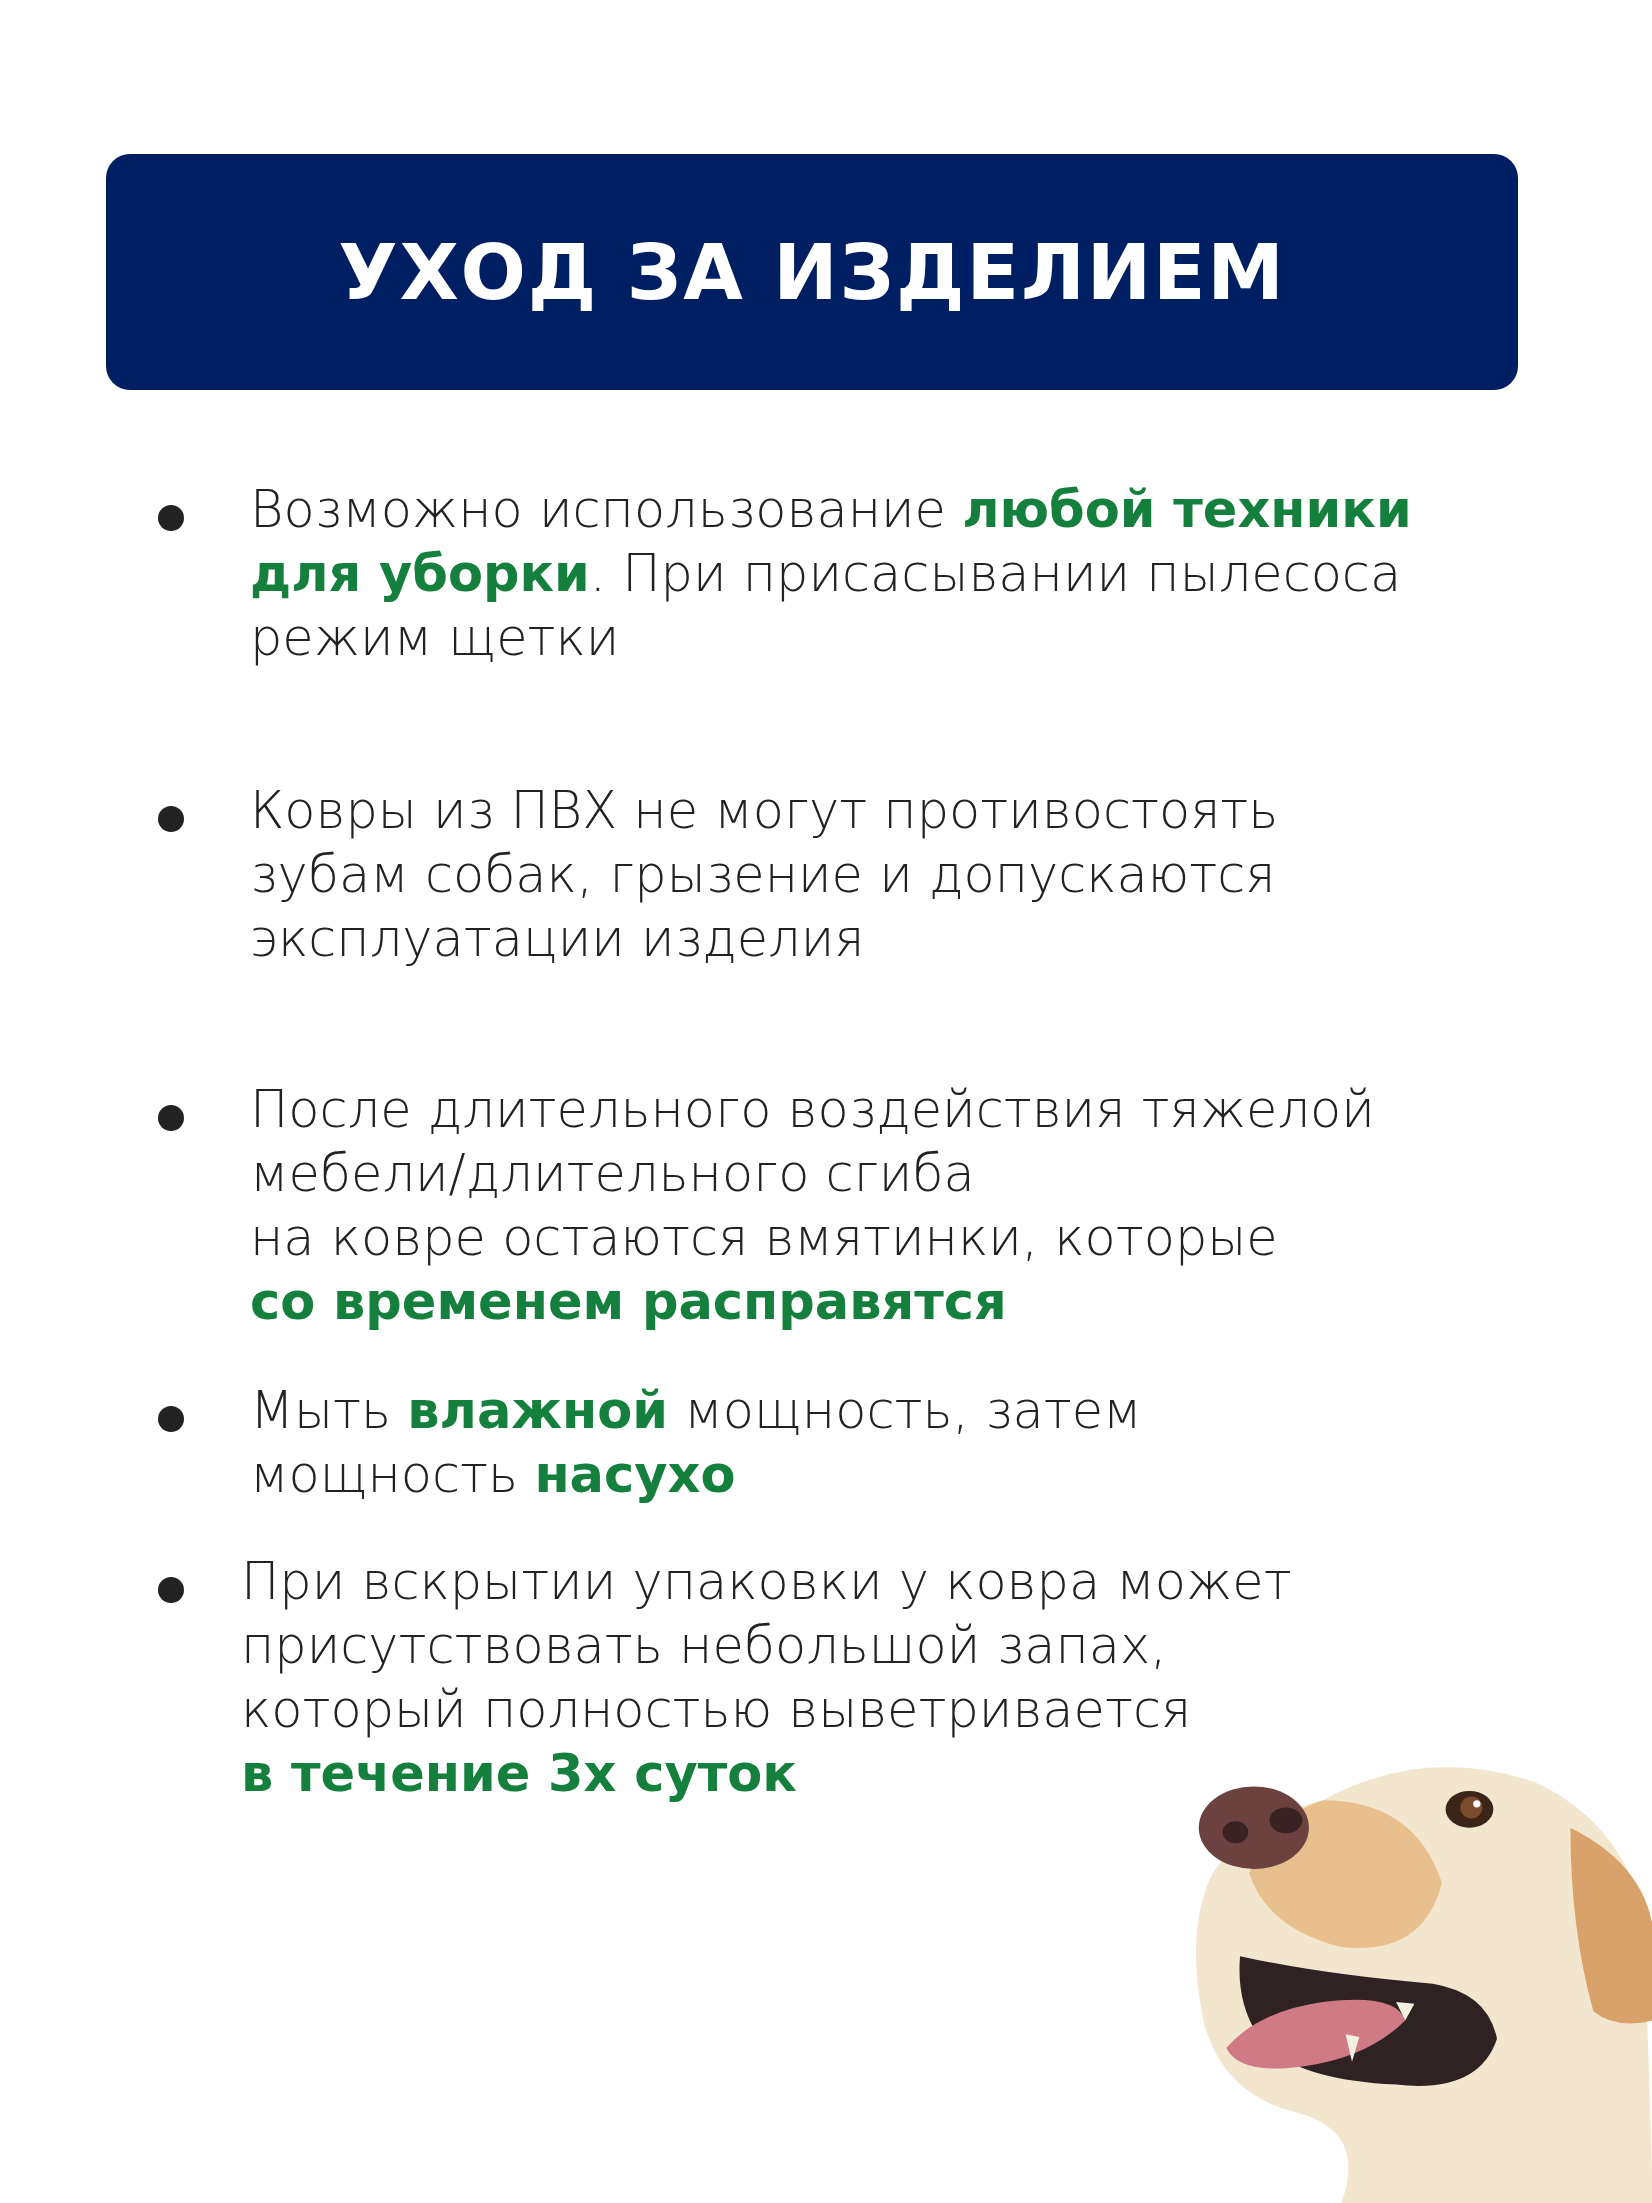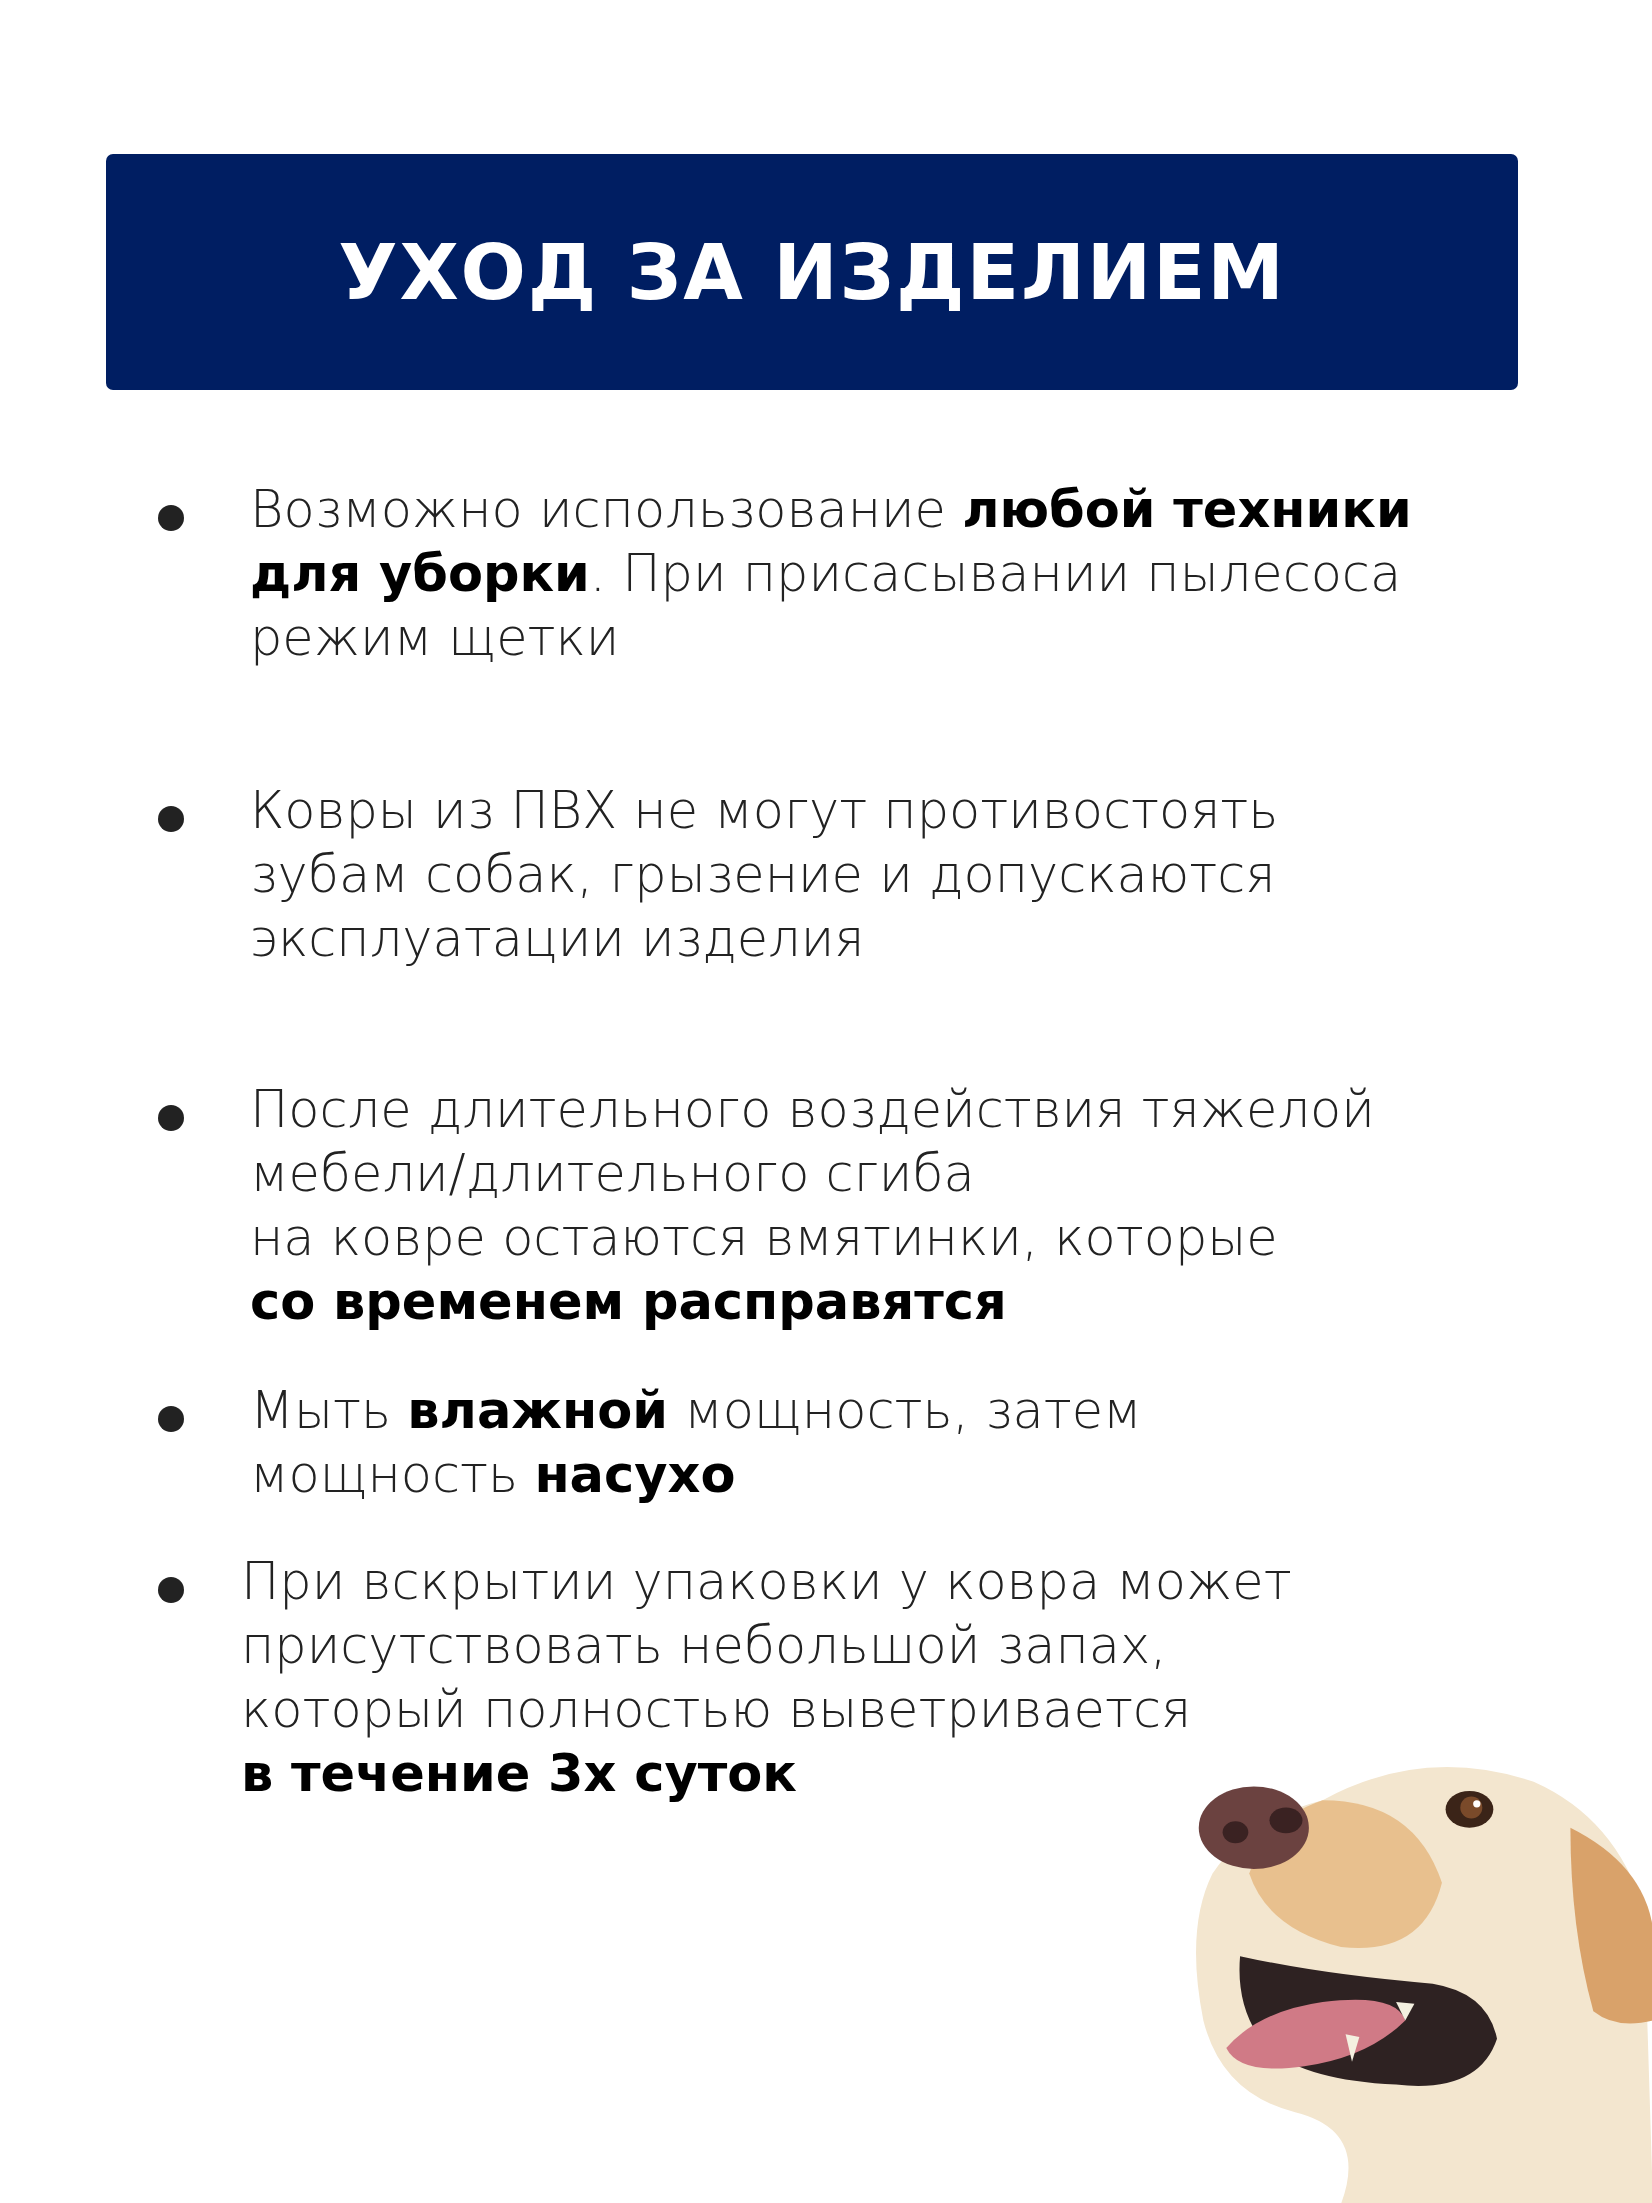--- a/index.html
+++ b/index.html
@@ -1,25 +1,25 @@
 <!DOCTYPE html>
 <html style="font-size:14.7px"><head>
 <meta charset="utf-8">
 <style>
   html, body { margin:0; padding:0; }
   body { width:1653px; height:2204px; background:#ffffff; position:relative; overflow:hidden;
          font-family:"DejaVu Sans", sans-serif; color:#1a1a1a; }
   .banner { position:absolute; left:106px; top:154px; width:1412px; height:236px;
-            background:#001e62; border-radius:7px; display:flex; align-items:center; justify-content:center; }
+            background:#001e62; border-radius:24px; display:flex; align-items:center; justify-content:center; }
   .banner-title { color:#ffffff; font-weight:bold; font-size:77px; letter-spacing:1.8px; }
   .item { position:absolute; left:0; width:1653px; }
   .bullet { position:absolute; width:26px; height:26px; border-radius:50%; background:#222; }
   .text { position:absolute; font-size:51px; line-height:64px; font-weight:300; color:#222; white-space:nowrap; }
   .text .line { display:block; }
-  b { font-weight:bold; color:#000000; }
+  b { font-weight:bold; color:#15803d; }
   .dog { position:absolute; left:1185px; top:1745px; width:468px; height:459px; }
 </style>
 </head>
 <body>
 
 <div class="banner">
   <span class="banner-title">УХОД ЗА ИЗДЕЛИЕМ</span>
 </div>
 
 <div id="list">

